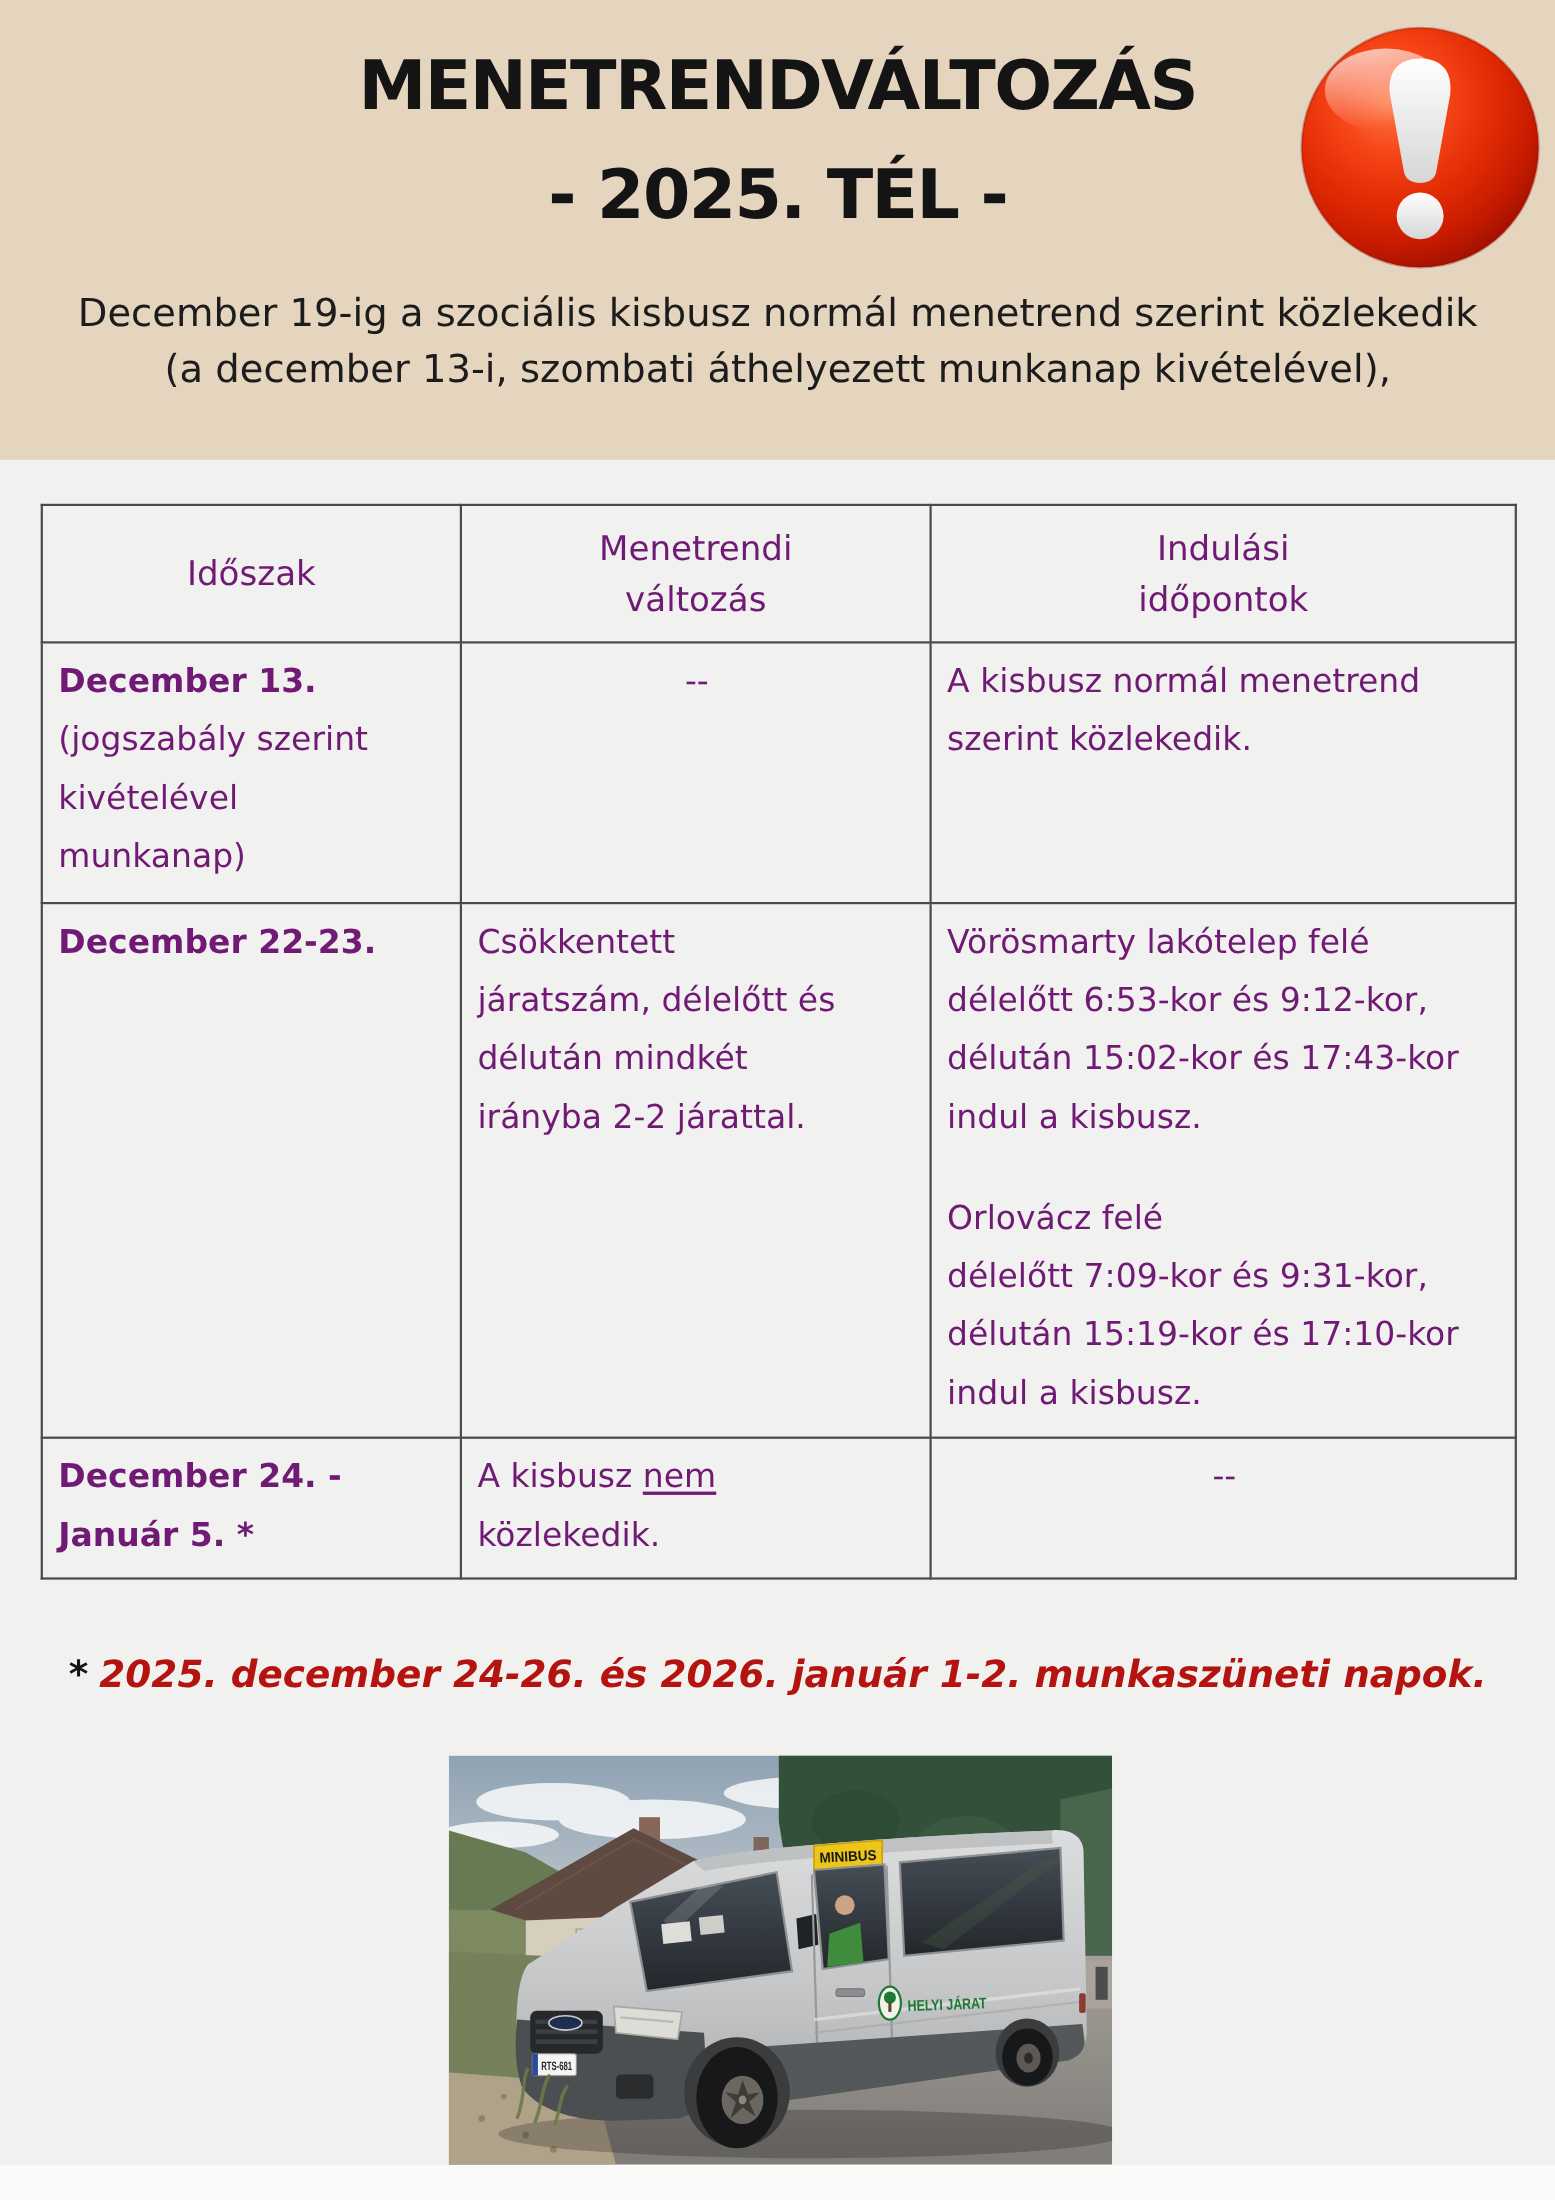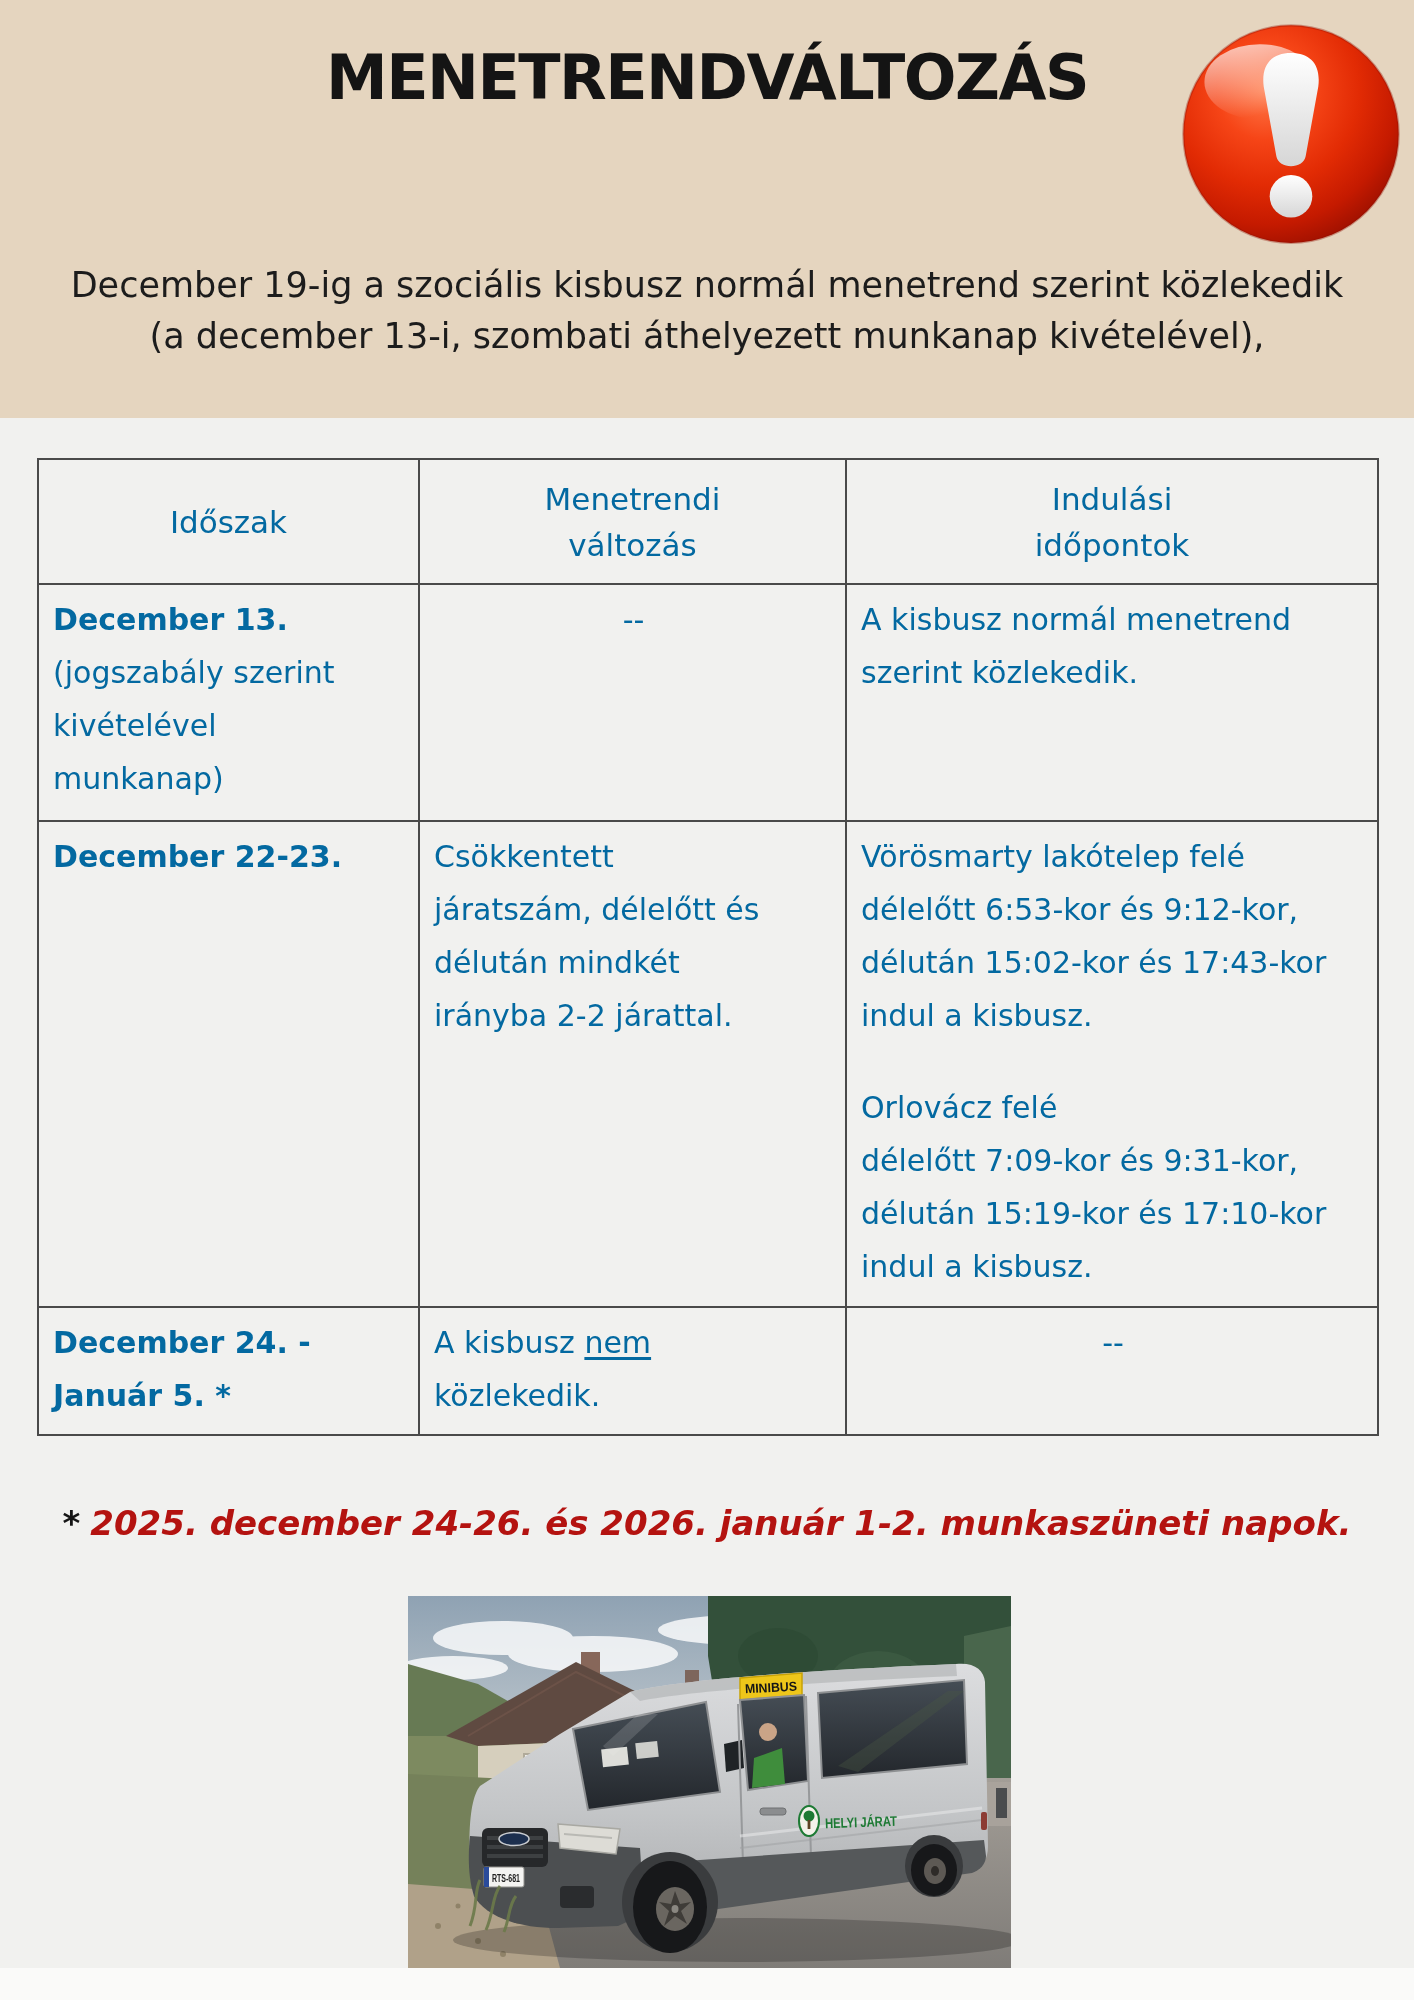--- a/index.html
+++ b/index.html
@@ -20,21 +20,21 @@
     font-size:35px; line-height:51px; color:#1c1c1c;}
   .intro b{font-weight:bold;}
 
   
   .alert-icon{position:absolute; left:1180px; top:20px; width:222px; height:226px;}
 
   
   table.timetable{
     position:absolute; left:37px; top:458px; width:1340px;
     border-collapse:collapse; table-layout:fixed;
-    font-size:30px; color:#0369a1;
+    font-size:30px; color:#701a75;
   }
   table.timetable td{border:2px solid var(--table_border,#4a4a4a); vertical-align:top; padding:8px 12px 0 14px; box-sizing:border-box;}
   tr.head-row td{vertical-align:middle; text-align:center; padding:0 6px; font-size:31px;}
   .hline{line-height:46px;}
   .tl{line-height:53px; white-space:nowrap;}
   .tbold{font-weight:bold;}
   .dash-cell{text-align:center;}
   .block2{margin-top:39px;}
   u{text-decoration:underline; text-underline-offset:4px;margin-top:14px;}
 
@@ -47,20 +47,21 @@
 </style>
 </head>
 <body>
 
 <div class="page">
 
   <div class="header-band"></div>
 
   <div class="title">
     <div>MENETRENDVÁLTOZÁS</div>
+    <div>- 2025. TÉL -</div>
   </div>
 
   <svg class="alert-icon" viewBox="0 0 100 100" aria-hidden="true">
     <defs>
       <radialGradient id="ball" cx="38%" cy="30%" r="75%">
         <stop offset="0%" stop-color="#ff7a4a"></stop>
         <stop offset="30%" stop-color="#f64517"></stop>
         <stop offset="58%" stop-color="#e22b04"></stop>
         <stop offset="82%" stop-color="#c51a00"></stop>
         <stop offset="100%" stop-color="#9d1000"></stop>

